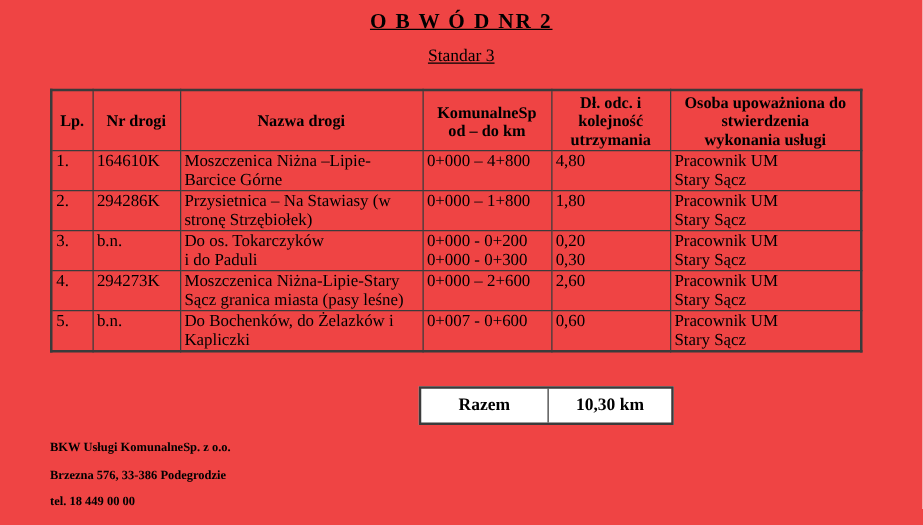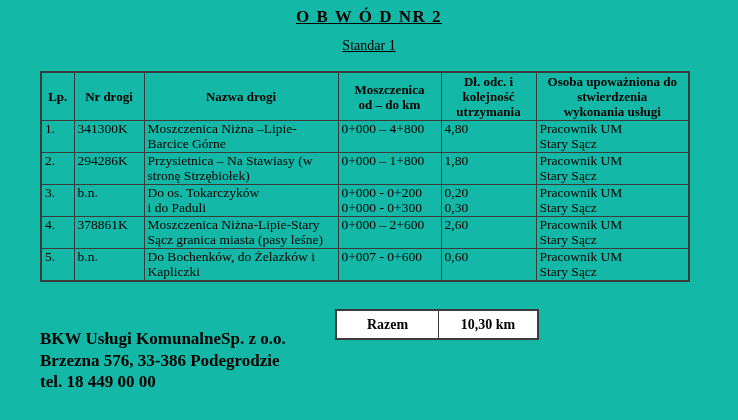--- a/index.html
+++ b/index.html
@@ -10,21 +10,21 @@
     height: 420px;
     font-family: "Liberation Serif", "DejaVu Serif", serif;
     color: #000000;
     position: relative;
     overflow: hidden;
   }
   .page {
     position: relative;
     width: 738px;
     height: 420px;
-    background: #14b8a6;
+    background: #ef4444;
   }
   .title-wrap {
     position: absolute;
     top: 7px;
     left: 0;
     width: 738px;
     text-align: center;
   }
   .title {
     font-size: 17px;
@@ -97,67 +97,67 @@
   .summary-value {
     flex: 1;
     font-weight: bold;
     font-size: 14px;
     text-align: center;
     line-height: 27px;
   }
   .footer {
     position: absolute;
     left: 40px;
-    top: 328px;
-    font-weight: bold;
-    font-size: 17px;
+    top: 348px;
+    font-weight: bold;
+    font-size: 10px;
     line-height: 21.5px;
   }
 </style>
 </head>
 <body>
 
 <div class="page">
 
   <div class="title-wrap">
     <span class="title">O B W Ó D NR 2</span>
   </div>
 
   <div class="subtitle-wrap">
-    <span class="subtitle">Standar 1</span>
+    <span class="subtitle">Standar 3</span>
   </div>
 
   <table class="roads">
     <colgroup>
       <col style="width:33px">
       <col style="width:70px">
       <col style="width:194px">
       <col style="width:103px">
       <col style="width:95px">
       <col style="width:153px">
     </colgroup>
     <thead>
       <tr>
         <th>Lp.</th>
         <th>Nr drogi</th>
         <th>Nazwa drogi</th>
-        <th>Moszczenica
+        <th>KomunalneSp
 od – do km</th>
         <th>Dł. odc. i
 kolejność
 utrzymania</th>
         <th>Osoba upoważniona do
 stwierdzenia
 wykonania usługi</th>
       </tr>
     </thead>
     <tbody>
       <tr>
         <td class="cell-left">1.</td>
-        <td class="cell-left">341300K</td>
+        <td class="cell-left">164610K</td>
         <td class="cell-left">Moszczenica Niżna –Lipie-
 Barcice Górne</td>
         <td class="cell-center">0+000 – 4+800</td>
         <td class="cell-center">4,80</td>
         <td class="cell-left">Pracownik UM
 Stary Sącz</td>
       </tr>
       <tr>
         <td class="cell-left">2.</td>
         <td class="cell-left">294286K</td>
@@ -175,21 +175,21 @@
 i do Paduli</td>
         <td class="cell-center">0+000 - 0+200
 0+000 - 0+300</td>
         <td class="cell-center">0,20
 0,30</td>
         <td class="cell-left">Pracownik UM
 Stary Sącz</td>
       </tr>
       <tr>
         <td class="cell-left">4.</td>
-        <td class="cell-left">378861K</td>
+        <td class="cell-left">294273K</td>
         <td class="cell-left">Moszczenica Niżna-Lipie-Stary
 Sącz granica miasta (pasy leśne)</td>
         <td class="cell-center">0+000 – 2+600</td>
         <td class="cell-center">2,60</td>
         <td class="cell-left">Pracownik UM
 Stary Sącz</td>
       </tr>
       <tr>
         <td class="cell-left">5.</td>
         <td class="cell-left">b.n.</td>

